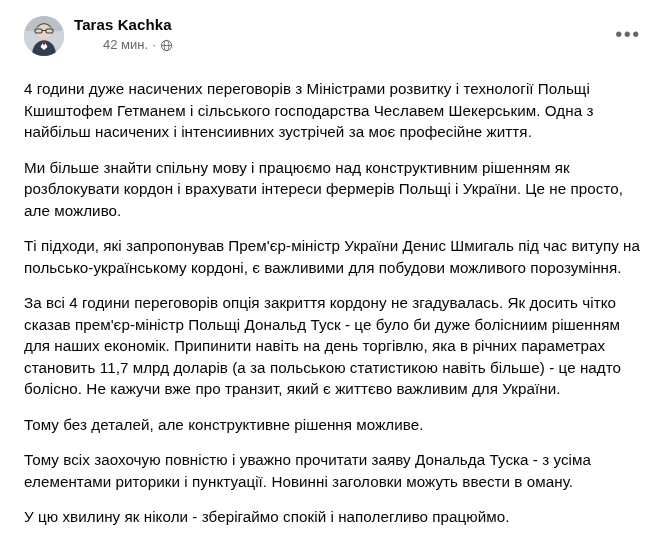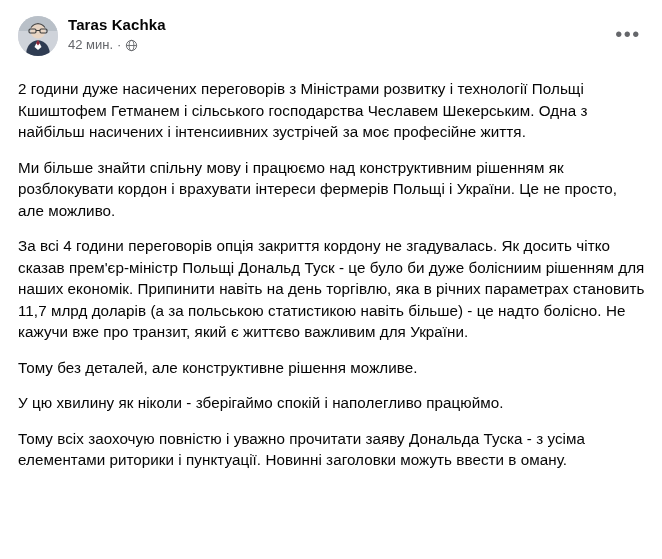--- a/index.html
+++ b/index.html
@@ -12,21 +12,21 @@
     background: #ffffff;
     font-family: "Liberation Sans", sans-serif;
     color: #050505;
     overflow: hidden;
   }
   .post {
     width: 662px;
     height: 489px;
     background: #ffffff;
     box-sizing: border-box;
-    padding: 14px 16px 0 18px;
+    padding: 14px 16px 0 24px;
     display: flex;
     flex-direction: column;
   }
   .post-header {
     display: flex;
     align-items: flex-start;
     position: relative;
     height: 56px;
     flex: 0 0 auto;
   }
@@ -57,20 +57,21 @@
     color: #050505;
     letter-spacing: 0.1px;
   }
   .meta-line {
     display: flex;
     align-items: center;
     margin-top: 2px;
     font-size: 13px;
     color: #65676b;
     line-height: 16px;
+    margin-left: 29px;
   }
   .meta-sep {
     margin: 0 4px;
     color: #65676b;
   }
   .globe-icon {
     display: inline-flex;
     align-items: center;
     justify-content: center;
     width: 13px;
@@ -138,21 +139,22 @@
             <ellipse cx="8" cy="8" rx="2.9" ry="6.3" fill="none" stroke="#65676b" stroke-width="1.1"></ellipse>
             <line x1="1.7" y1="8" x2="14.3" y2="8" stroke="#65676b" stroke-width="1.1"></line>
           </svg>
         </span>
       </div>
     </div>
     <div class="menu-dots">•••</div>
   </div>
 
   <div class="post-body">
-    <p>2 години дуже насичених переговорів з Міністрами розвитку і технології Польщі Кшиштофем Гетманем і сільського господарства Чеславем Шекерським. Одна з найбільш насичених і інтенсиивних зустрічей за моє професійне життя.</p>
+    <p>4 години дуже насичених переговорів з Міністрами розвитку і технології Польщі Кшиштофем Гетманем і сільського господарства Чеславем Шекерським. Одна з найбільш насичених і інтенсиивних зустрічей за моє професійне життя.</p>
     <p>Ми більше знайти спільну мову і працюємо над конструктивним рішенням як розблокувати кордон і врахувати інтереси фермерів Польщі і України. Це не просто, але можливо.</p>
+    <p>Ті підходи, які запропонував Прем'єр-міністр України Денис Шмигаль під час витупу на польсько-українському кордоні, є важливими для побудови можливого порозуміння.</p>
     <p>За всі 4 години переговорів опція закриття кордону не згадувалась. Як досить чітко сказав прем'єр-міністр Польщі Дональд Туск - це було би дуже болісниим рішенням для наших економік. Припинити навіть на день торгівлю, яка в річних параметрах становить 11,7 млрд доларів (а за польською статистикою навіть більше) - це надто болісно. Не кажучи вже про транзит, який є життєво важливим для України.</p>
     <p>Тому без деталей, але конструктивне рішення можливе.</p>
+    <p>Тому всіх заохочую повністю і уважно прочитати заяву Дональда Туска - з усіма елементами риторики і пунктуації. Новинні заголовки можуть ввести в оману.</p>
     <p>У цю хвилину як ніколи - зберігаймо спокій і наполегливо працюймо.</p>
-    <p>Тому всіх заохочую повністю і уважно прочитати заяву Дональда Туска - з усіма елементами риторики і пунктуації. Новинні заголовки можуть ввести в оману.</p>
   </div>
 
 </div>
 
 </body></html>

